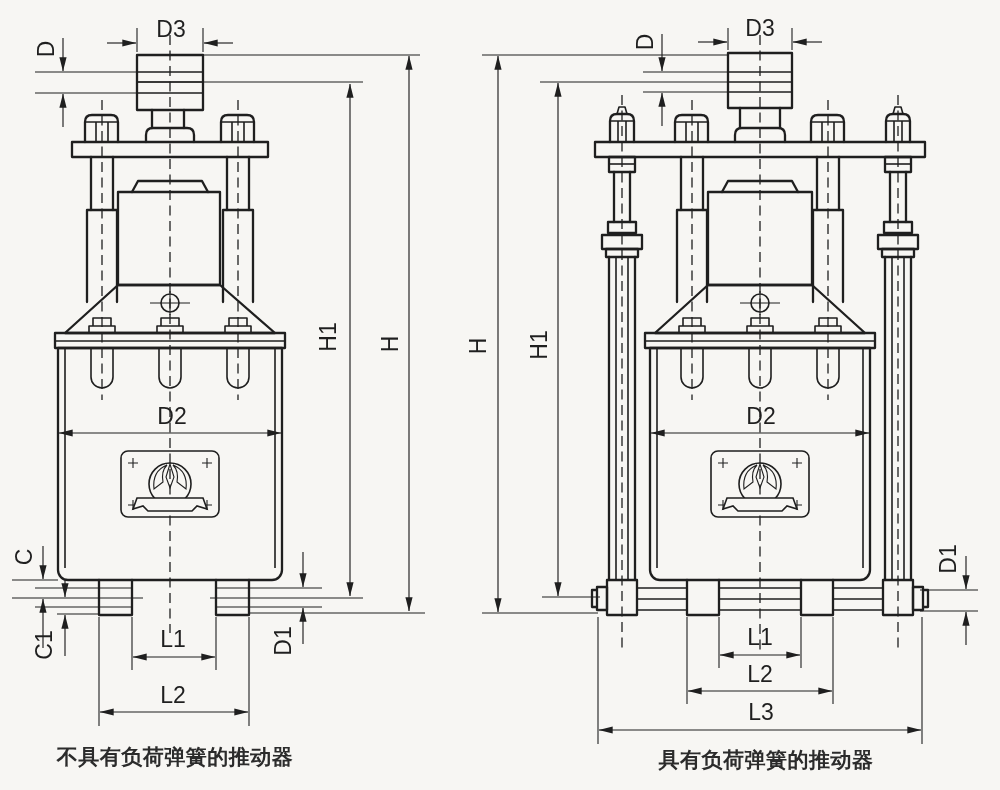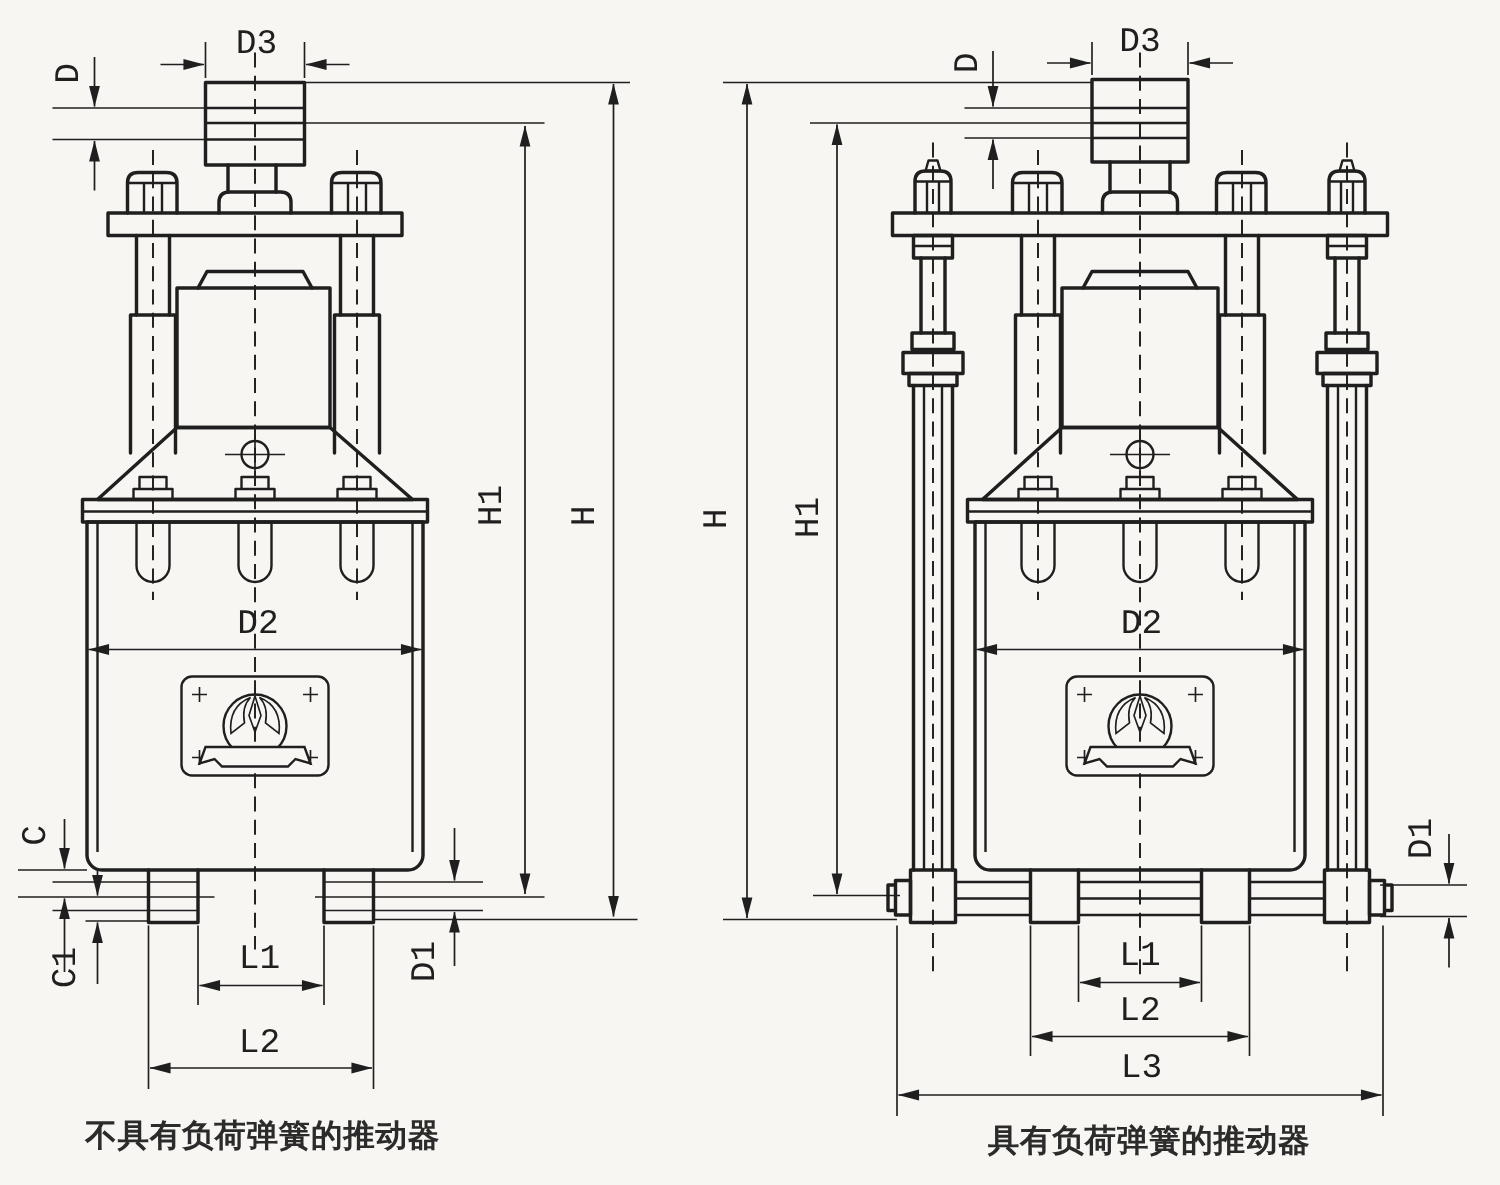--- a/index.html
+++ b/index.html
@@ -1,18 +1,18 @@
 <!DOCTYPE html>
 <html style="--paper: #f7f6f3; --ink: #1f1f1f;"><head>
 <meta charset="utf-8">
 <style>
   :root { --paper:#f7f6f3; --ink:#1f1f1f; }
   html,body { margin:0; padding:0; background:var(--paper); }
   .stage { position:relative; width:1000px; height:790px; background:var(--paper); overflow:hidden;
-           font-family:Liberation Mono, monospace; }
+           font-family:Liberation Sans, sans-serif; }
   svg { position:absolute; left:0; top:0; }
   .ol  { fill:none; stroke:var(--ink); stroke-width:2.3; stroke-linejoin:round; stroke-linecap:round; }
   .md  { fill:none; stroke:var(--ink); stroke-width:1.6; stroke-linejoin:round; }
   .tn  { fill:none; stroke:var(--ink); stroke-width:1.1; }
   .dm  { fill:none; stroke:var(--ink); stroke-width:1.15; }
   .dsh { fill:none; stroke:var(--ink); stroke-width:1.3; stroke-dasharray:10 5.5; }
   .lbl { font-size:23px; fill:var(--ink); text-anchor:middle; }
   .cap { font-size:21px; font-weight:600; fill:#2b2b2b; text-anchor:middle; letter-spacing:0.5px; }
   .paperfill { fill:var(--paper); stroke:var(--ink); stroke-width:1.6; }
 </style>

